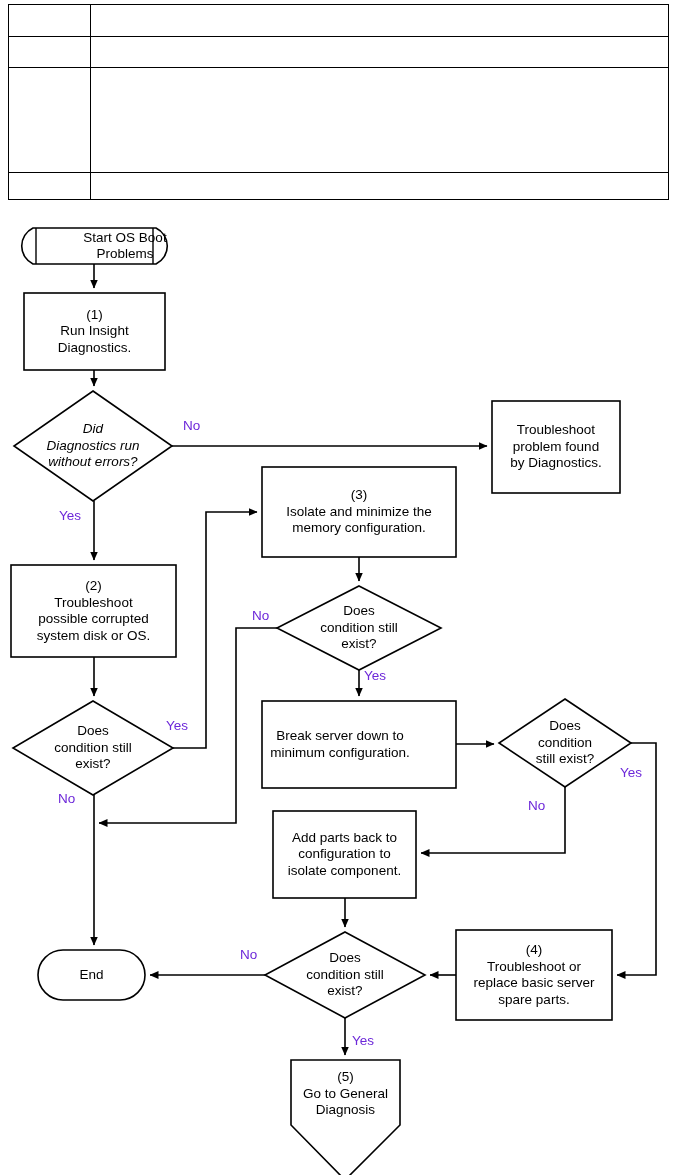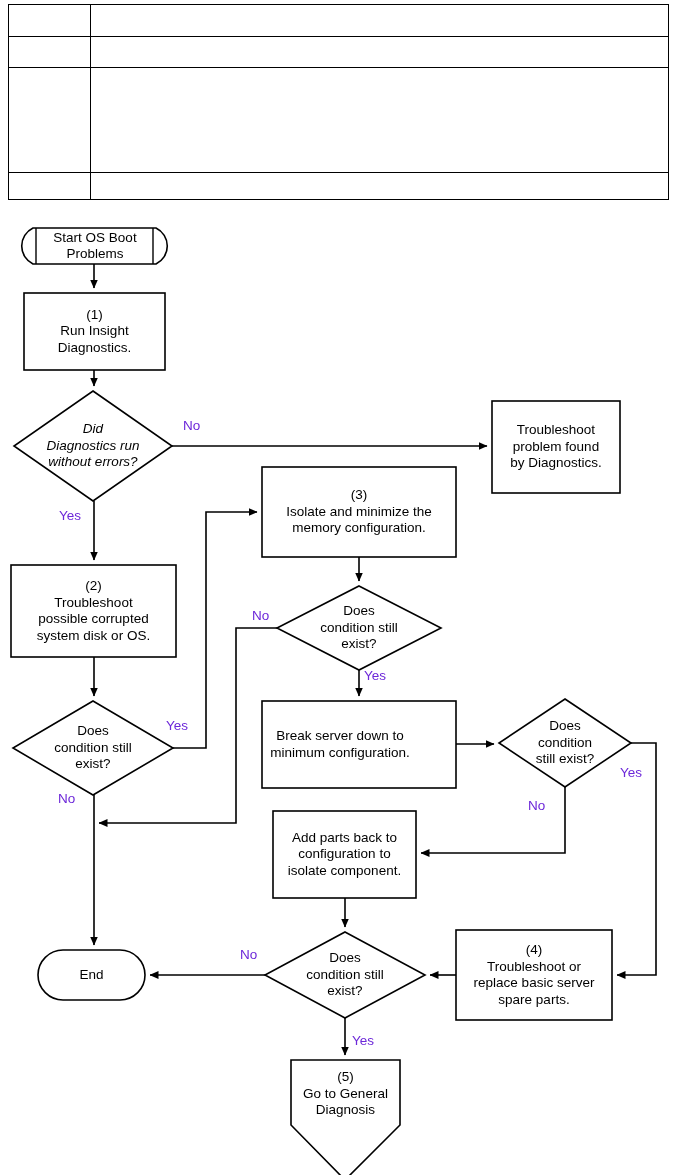--- a/index.html
+++ b/index.html
@@ -167,21 +167,21 @@
       <path d="M265,975 L150,975" marker-end="url(#arrow)"></path>
 
       <path d="M456,975 L430,975" marker-end="url(#arrow)"></path>
 
       <line x1="345" y1="1018" x2="345" y2="1055" marker-end="url(#arrow)"></line>
 
       <line x1="94" y1="795" x2="94" y2="945" marker-end="url(#arrow)"></line>
     </g>
   </svg>
 
-  <div class="node-label" style="left:36px;  top:228px; width:118px; height:36px;">Start OS Boot
+  <div class="node-label" style="left:36px;  top:228px; width:118px; height:36px;padding-left:30px;">Start OS Boot
 Problems</div>
   <div class="node-label" style="left:24px;  top:293px; width:141px; height:77px;">(1)
 Run Insight
 Diagnostics.</div>
   <div class="node-label" style="left:14px;  top:406px; width:158px; height:80px;font-style:italic;">Did
 Diagnostics run
 without errors?</div>
   <div class="node-label" style="left:492px; top:401px; width:128px; height:92px;">Troubleshoot
 problem found
 by Diagnostics.</div>

